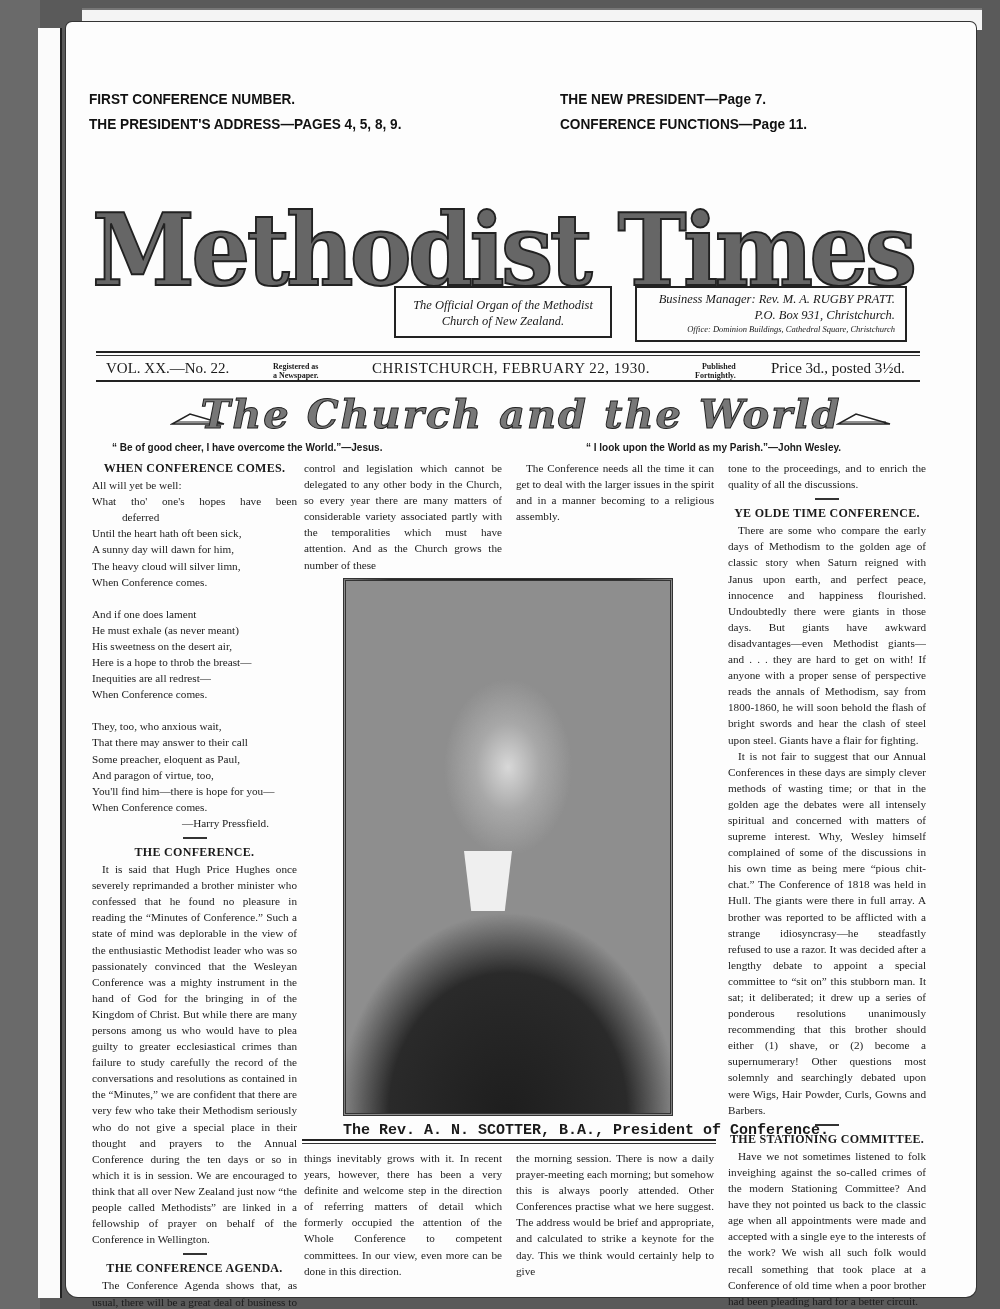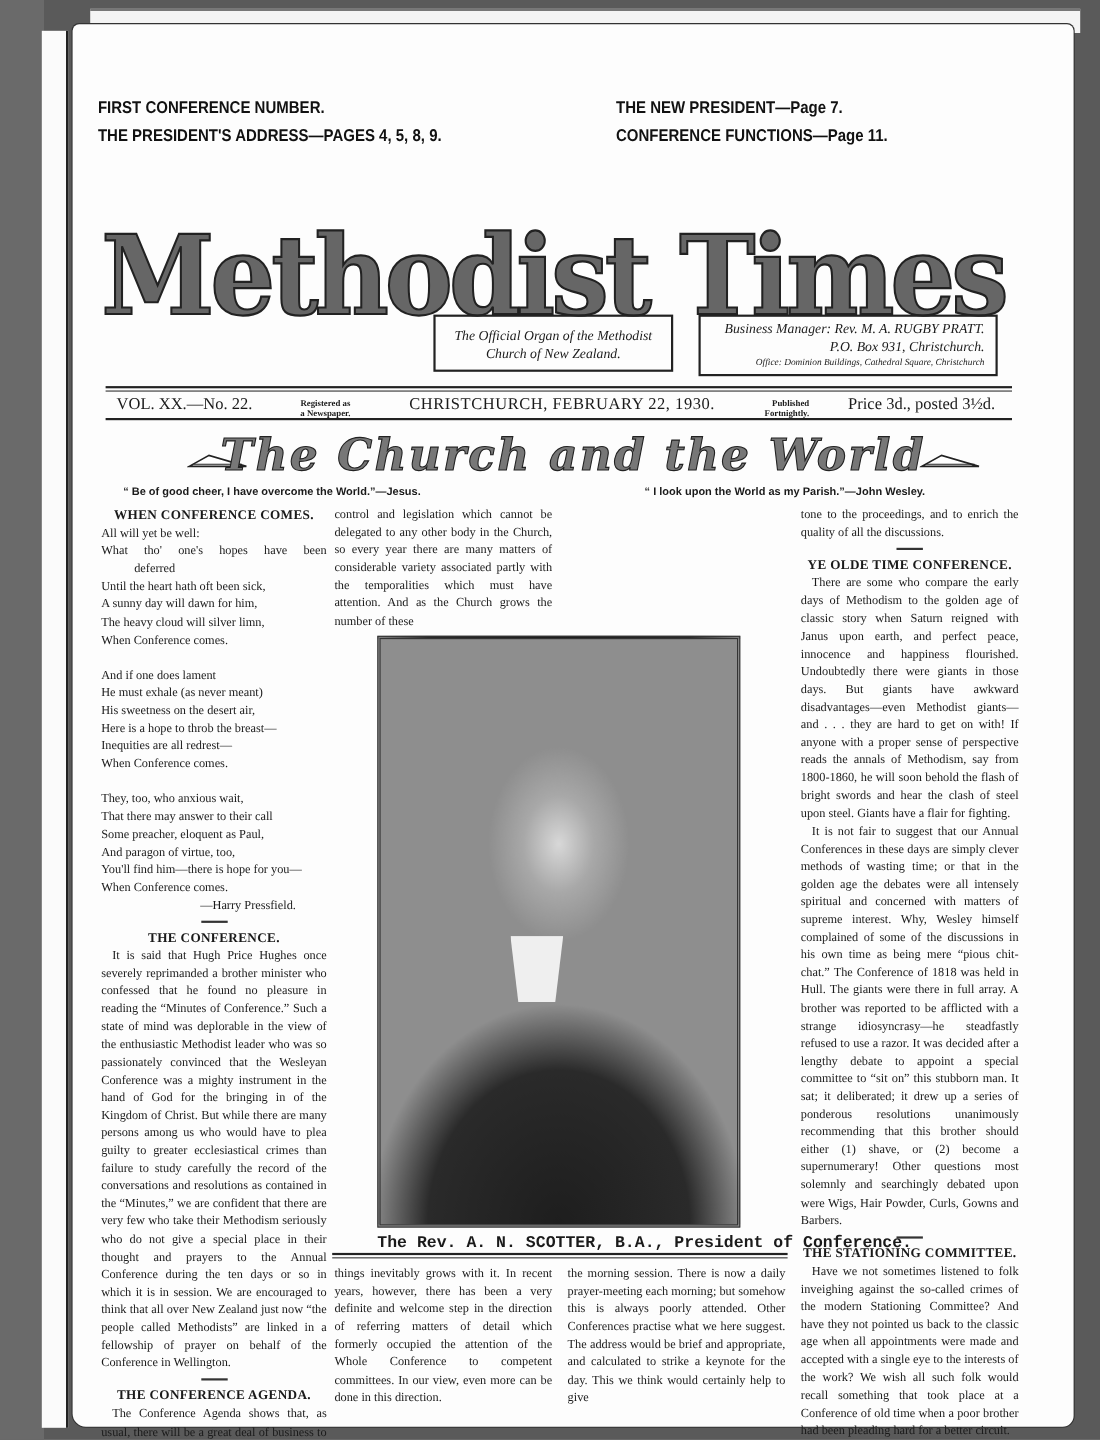--- a/index.html
+++ b/index.html
@@ -117,20 +117,21 @@
     <div class="dash"></div>
     <div class="head">THE CONFERENCE AGENDA.</div>
     <p class="ind">The Conference Agenda shows that, as usual, there will be a great deal of business to transact. The Conference is a legislative court; it exercises functions of oversight, administration,</p>
   </div>
 
   <div class="col" style="left:238px;top:438px;width:198px;">
     <p>control and legislation which cannot be delegated to any other body in the Church, so every year there are many matters of considerable variety associated partly with the temporalities which must have attention. And as the Church grows the number of these</p>
   </div>
 
   <div class="col" style="left:450px;top:438px;width:198px;">
+    <p class="ind">The Conference needs all the time it can get to deal with the larger issues in the spirit and in a manner becoming to a religious assembly.</p>
   </div>
 
   <div class="photo" style="left:277px;top:556px;">
     <div class="collar"></div>
   </div>
   <div class="caption" style="left:277px;top:1100px;">The Rev. A. N. SCOTTER, B.A., President of Conference.</div>
   <div class="rule" style="left:236px;width:414px;top:1117px;"></div>
   <div class="rule thin" style="left:236px;width:414px;top:1121px;"></div>
 
   <div class="col" style="left:238px;top:1128px;width:198px;">

